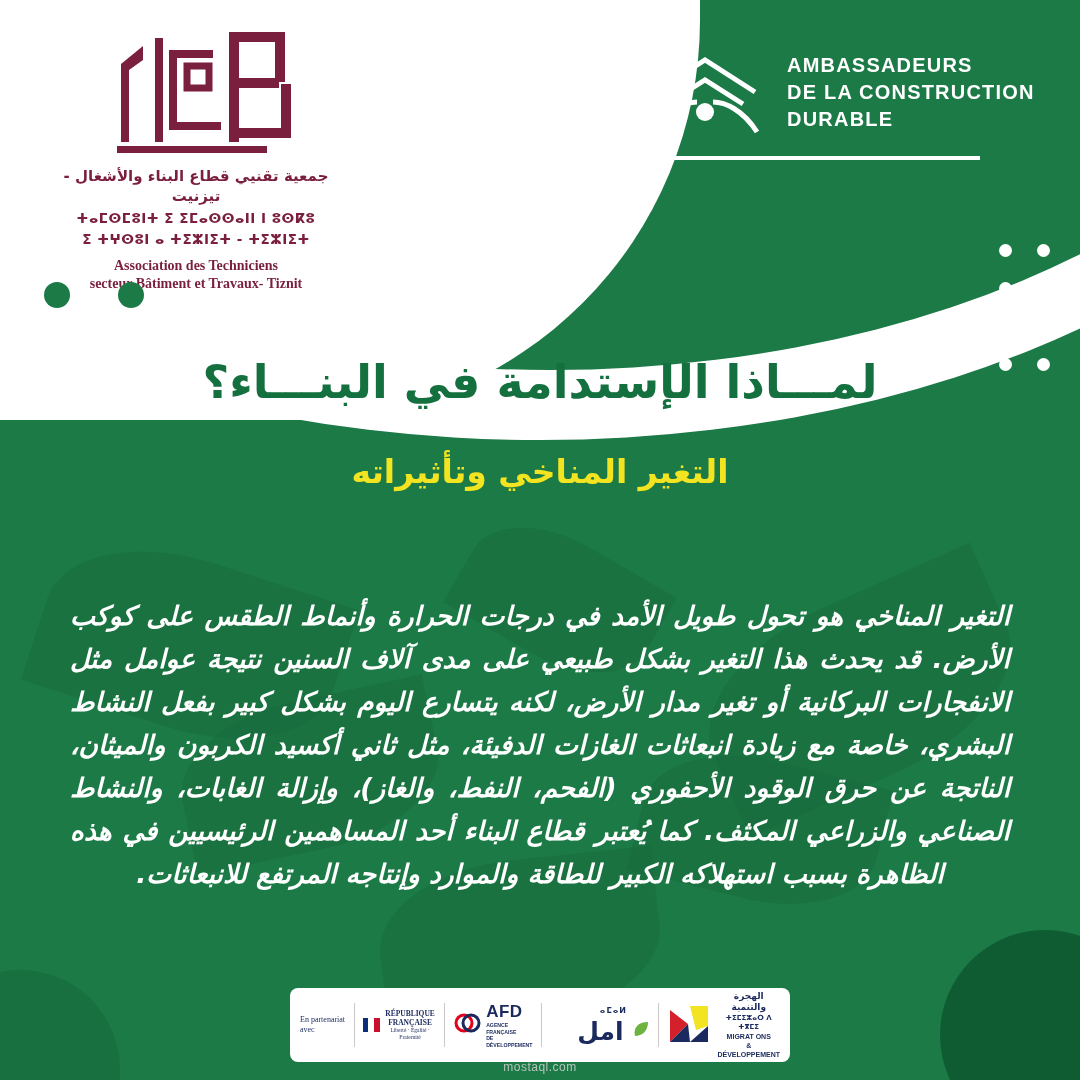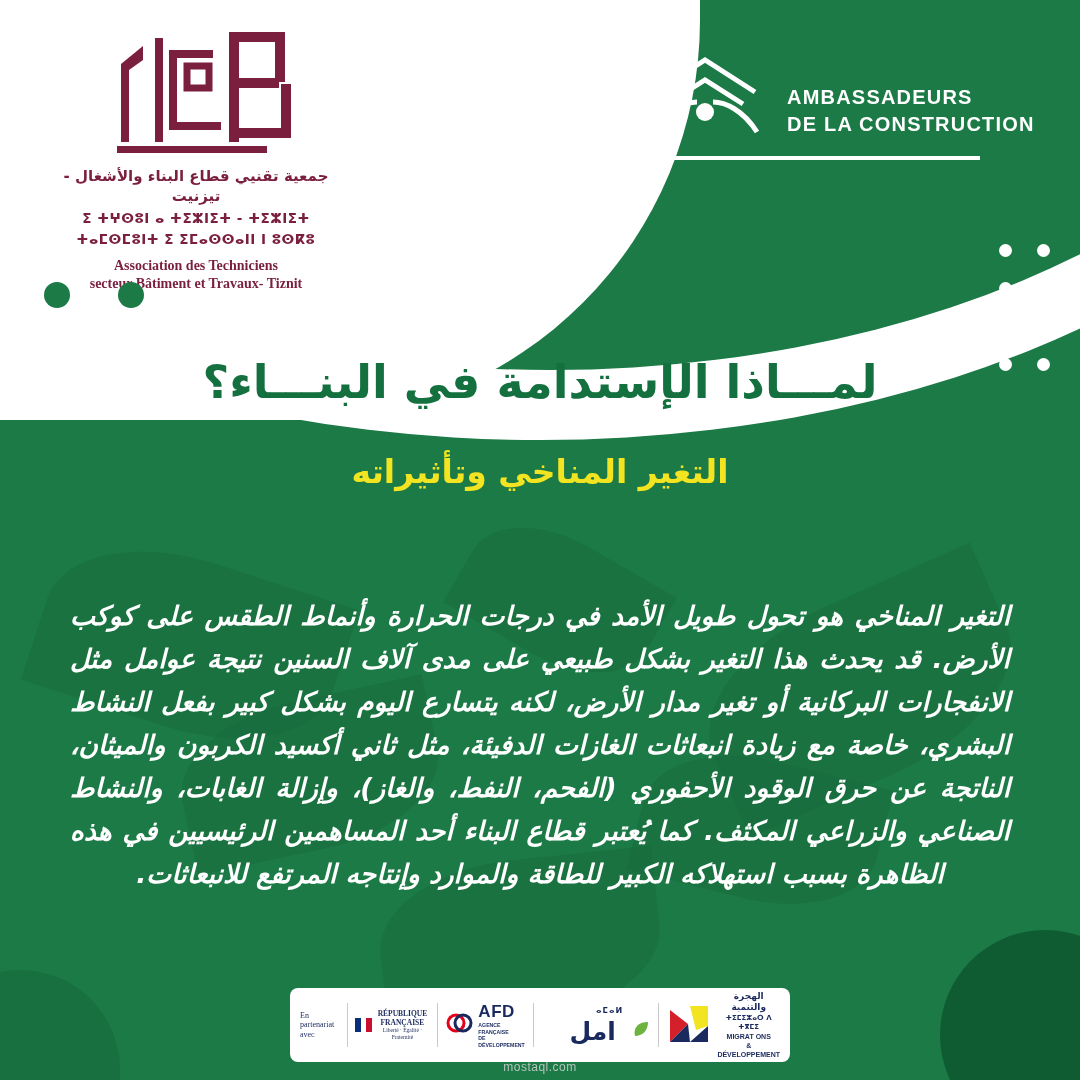--- a/index.html
+++ b/index.html
@@ -165,21 +165,21 @@
     top: 52px;
     width: 660px;
     z-index: 6;
     display: flex;
     flex-direction: column;
     align-items: center;
   }
   .amb-row {
     display: flex;
     flex-direction: row-reverse;
-    align-items: flex-end;
+    align-items: flex-start;
     justify-content: center;
     gap: 22px;
     width: 100%;
   }
   .amb-ar {
     color: #ffffff;
     text-align: center;
     direction: rtl;
     line-height: 1.5;
   }
@@ -402,22 +402,22 @@
           <rect x="158" y="12" width="46" height="10"></rect>
           <rect x="158" y="58" width="40" height="10"></rect>
           <rect x="158" y="108" width="52" height="10"></rect>
           <rect x="194" y="22" width="10" height="40"></rect>
           <rect x="200" y="64" width="10" height="48"></rect>
           <rect x="36" y="126" width="150" height="7"></rect>
         </g>
       </svg>
     </div>
     <div class="atb-ar">جمعية تقنيي قطاع البناء والأشغال - تيزنيت</div>
+    <div class="atb-tif">ⵜⴰⵎⵙⵎⵓⵏⵜ ⵉ ⵉⵎⴰⵙⵙⴰⵏⵏ ⵏ ⵓⵙⴽⵓ</div>
     <div class="atb-tif">ⵉ ⵜⵖⵙⵓⵏ ⴰ ⵜⵉⵣⵏⵉⵜ - ⵜⵉⵣⵏⵉⵜ</div>
-    <div class="atb-tif">ⵜⴰⵎⵙⵎⵓⵏⵜ ⵉ ⵉⵎⴰⵙⵙⴰⵏⵏ ⵏ ⵓⵙⴽⵓ</div>
     <div class="atb-fr">Association des Techniciens</div>
     <div class="atb-fr" style="margin-top:0">secteur Bâtiment et Travaux- Tiznit</div>
   </div>
 
   <div class="dots-row">
     <span class="dot"></span>
     <span class="dot"></span>
   </div>
 
   <div class="dot-grid">
@@ -450,20 +450,21 @@
             <path d="M22 52 L60 28 L98 52"></path>
             <path d="M8 80 C22 58, 40 50, 52 50"></path>
             <path d="M112 80 C98 58, 80 50, 68 50"></path>
           </g>
           <circle cx="60" cy="60" r="9" fill="#ffffff"></circle>
         </svg>
       </div>
       <div class="amb-fr">
         <div>AMBASSADEURS</div>
         <div>DE LA CONSTRUCTION</div>
+        <div>DURABLE</div>
       </div>
     </div>
     <div class="amb-rule"></div>
   </div>
 
   <div class="title-main">لمـــاذا الإستدامة في البنـــاء؟</div>
   <div class="title-sub">التغير المناخي وتأثيراته</div>
 
   <div class="body-text">التغير المناخي هو تحول طويل الأمد في درجات الحرارة وأنماط الطقس على كوكب الأرض. قد يحدث هذا التغير بشكل طبيعي على مدى آلاف السنين نتيجة عوامل مثل الانفجارات البركانية أو تغير مدار الأرض، لكنه يتسارع اليوم بشكل كبير بفعل النشاط البشري، خاصة مع زيادة انبعاثات الغازات الدفيئة، مثل ثاني أكسيد الكربون والميثان، الناتجة عن حرق الوقود الأحفوري (الفحم، النفط، والغاز)، وإزالة الغابات، والنشاط الصناعي والزراعي المكثف. كما يُعتبر قطاع البناء أحد المساهمين الرئيسيين في هذه الظاهرة بسبب استهلاكه الكبير للطاقة والموارد وإنتاجه المرتفع للانبعاثات.</div>
 
@@ -502,21 +503,21 @@
         <span class="big">AFD</span>
         <span class="sm" style="display:block">AGENCE FRANÇAISE</span>
         <span class="sm" style="display:block">DE DÉVELOPPEMENT</span>
       </span>
     </div>
 
     <div class="p-sep"></div>
 
     <div class="p-item amal-wrap">
       <div class="amal-tif">ⴰⵎⴰⵍ</div>
-      <div style="display:flex;align-items:center;gap:16px">
+      <div style="display:flex;align-items:center;gap:8px">
         <div class="amal-word">امل</div>
         <span>
           <svg width="18" height="20" viewBox="0 0 18 20" xmlns="http://www.w3.org/2000/svg">
             <path d="M16 2 C6 2, 1 8, 3 16 C10 16, 16 11, 16 2 Z" fill="#6cb33f"></path>
           </svg>
         </span>
       </div>
     </div>
 
     <div class="p-sep"></div>

